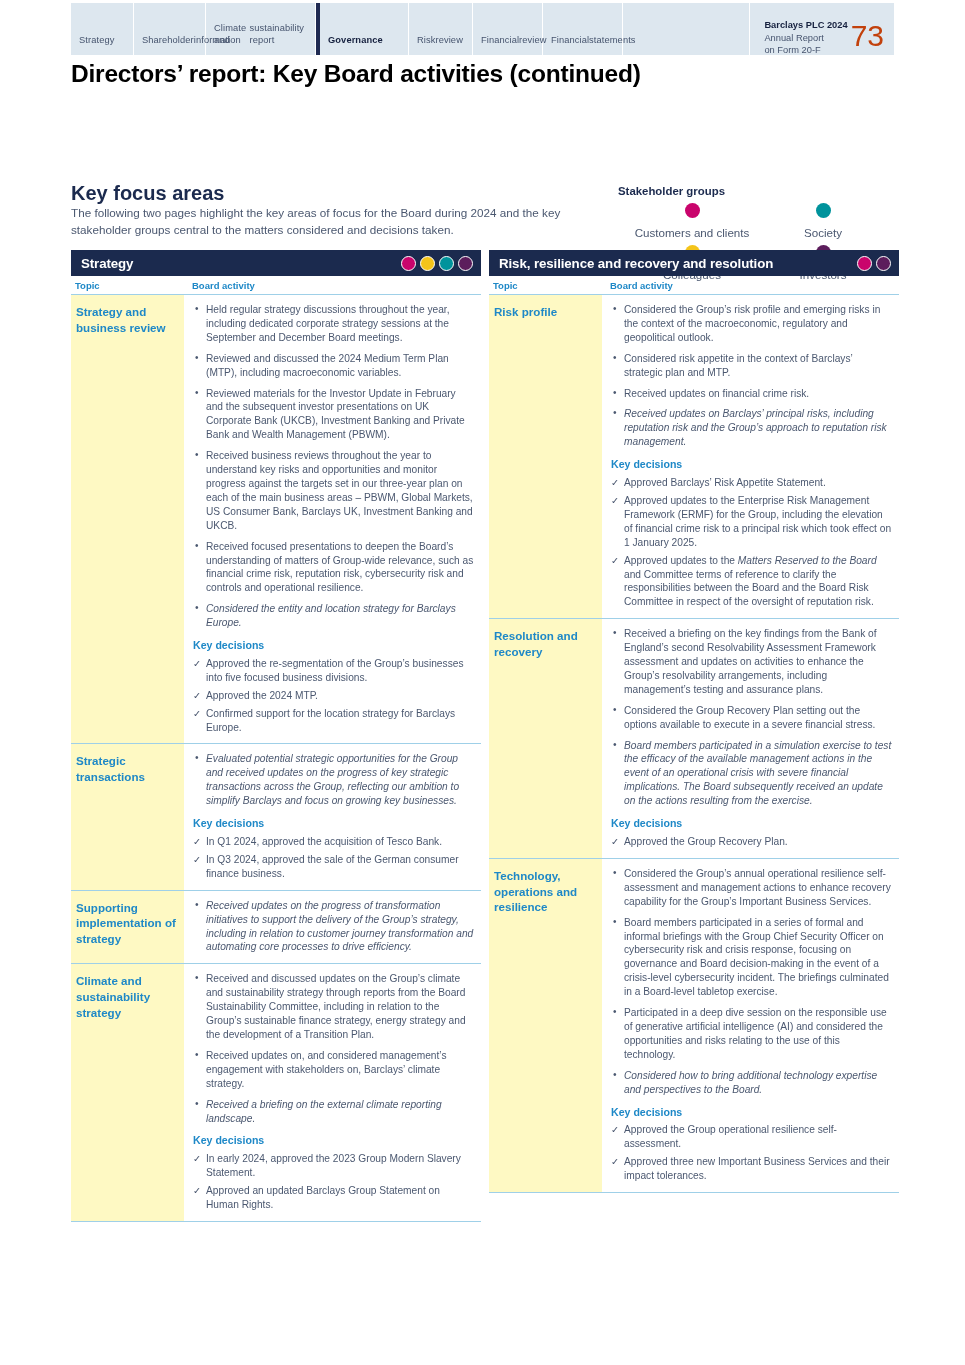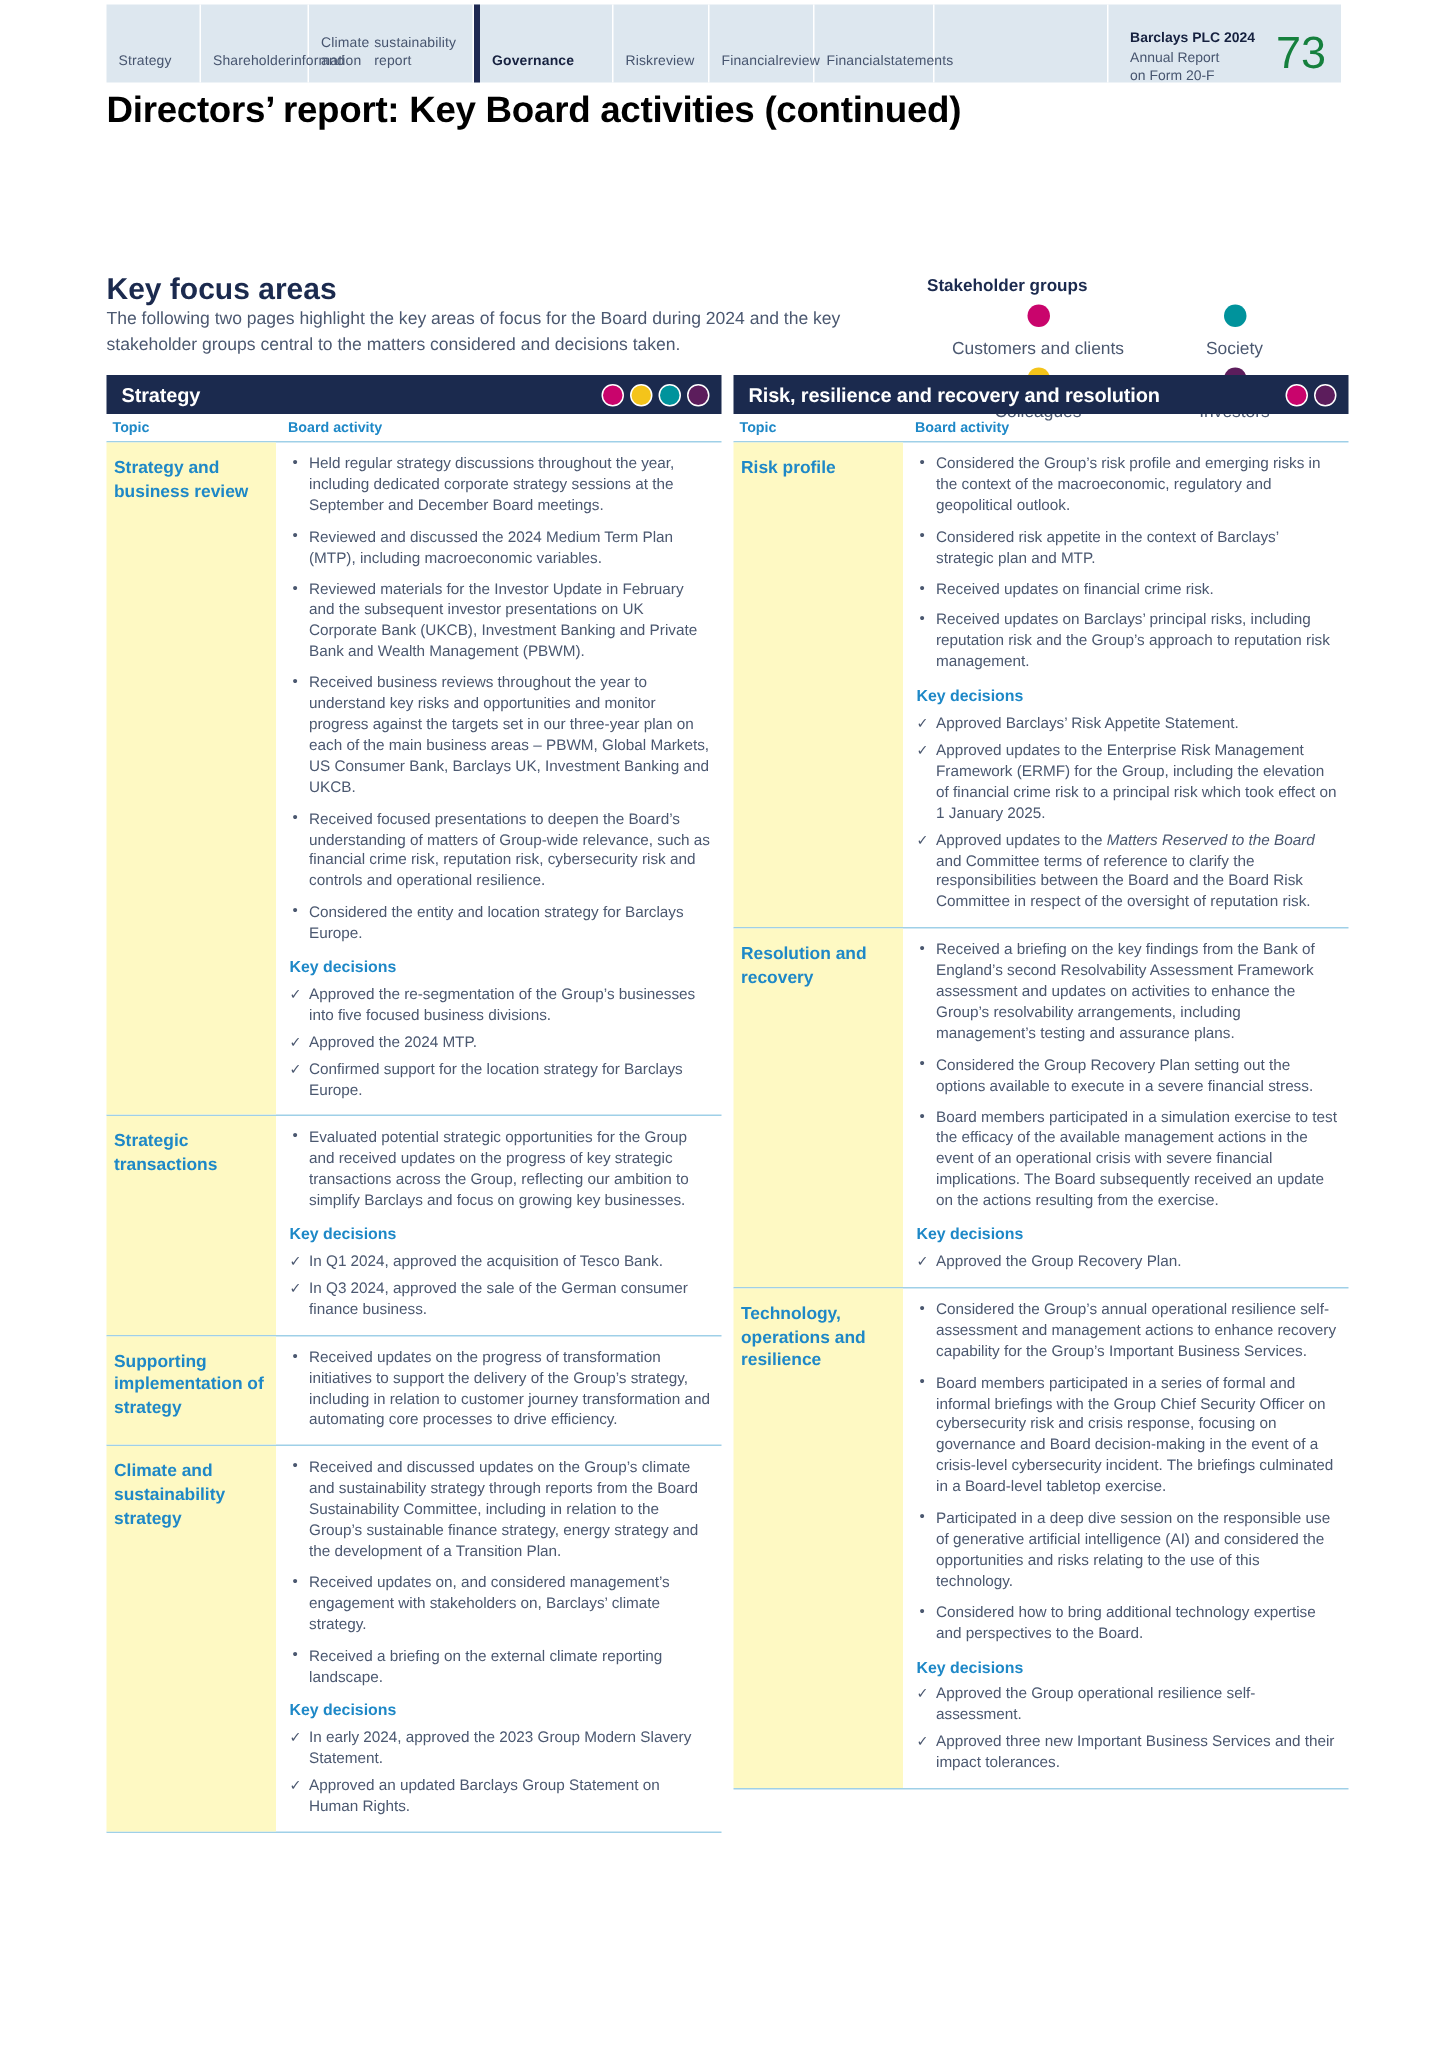--- a/index.html
+++ b/index.html
@@ -36,25 +36,25 @@
     font-weight: bold;
     color: #16213f;
     border-left: 4px solid #1f2a52;
   }
   .nav-tab .lbl { display: block; }
   .nav-spacer { flex: 1 1 auto; border-right: 1px solid #ffffff; }
   .nav-report {
     display: flex;
     align-items: center;
     padding: 16px 10px 0 14px;
-    gap: 14px;
+    gap: 3px;
   }
   .nav-report-text { font-size: 9.3px; line-height: 12.4px; color:#46546e; padding-top:2px;}
   .nav-report-text .rl1 { font-weight: bold; color:#16213f; }
-  .page-no { font-size: 30px; color:#15803d; font-weight:300; line-height:1; padding-bottom:3px;}
+  .page-no { font-size: 30px; color:#c2410c; font-weight:300; line-height:1; padding-bottom:3px;}
 
   
   .page-title {
     position: absolute;
     left: 71px; top: 60px;
     font-size: 24.5px;
     font-weight: 700;
     color: #000000;
     letter-spacing: -0.2px;
   }
@@ -115,21 +115,21 @@
   }
   .cell-act {
     flex:1;
     padding: 8px 6px 9px 9px;
     font-size:10.2px; line-height:13.9px; color:#4b5870;
   }
   ul.bl { list-style:none; margin:0 0 0 0; padding:0; }
   ul.bl > li {
     position:relative; padding-left: 13px; margin-bottom: 7px;
   }
-  ul.bl > li:last-child { margin-bottom: 0; }
+  ul.bl > li:last-child { margin-bottom: 0; font-style: italic; }
   ul.bl > li:before {
     content:"\2022";
     position:absolute; left:2px; top:-1px; font-size:10px; color:#4b5870;
   }
   .kd-title {
     font-size:10.6px; font-weight:bold; color:#1e88c7;
     margin: 9px 0 4px 0;
   }
   ul.kd { list-style:none; margin:0; padding:0; }
   ul.kd > li {

